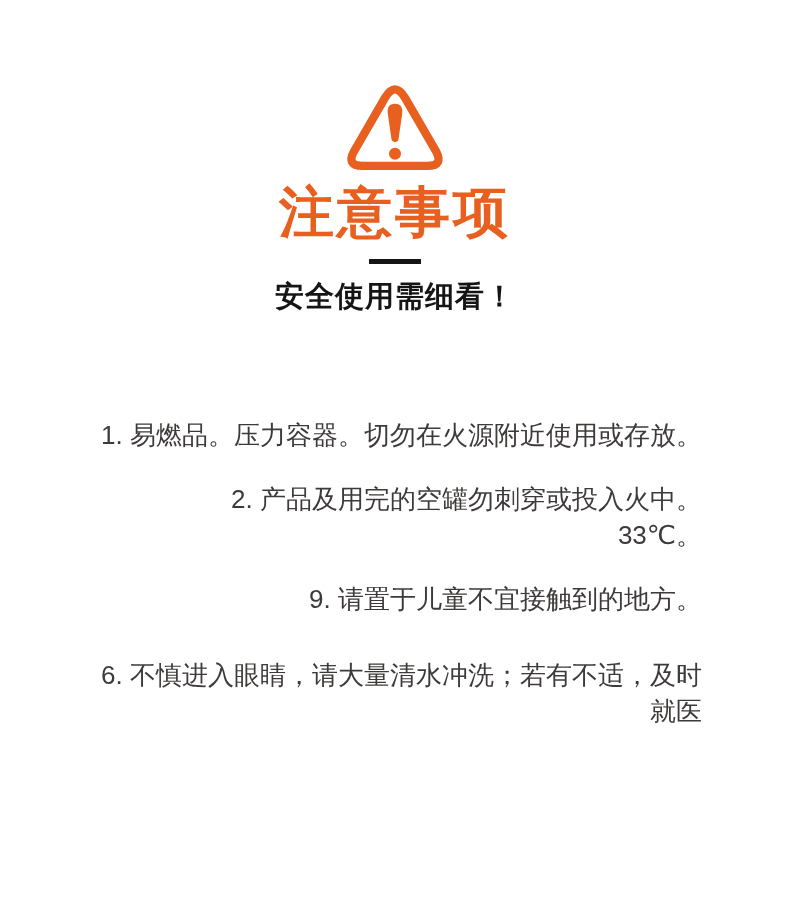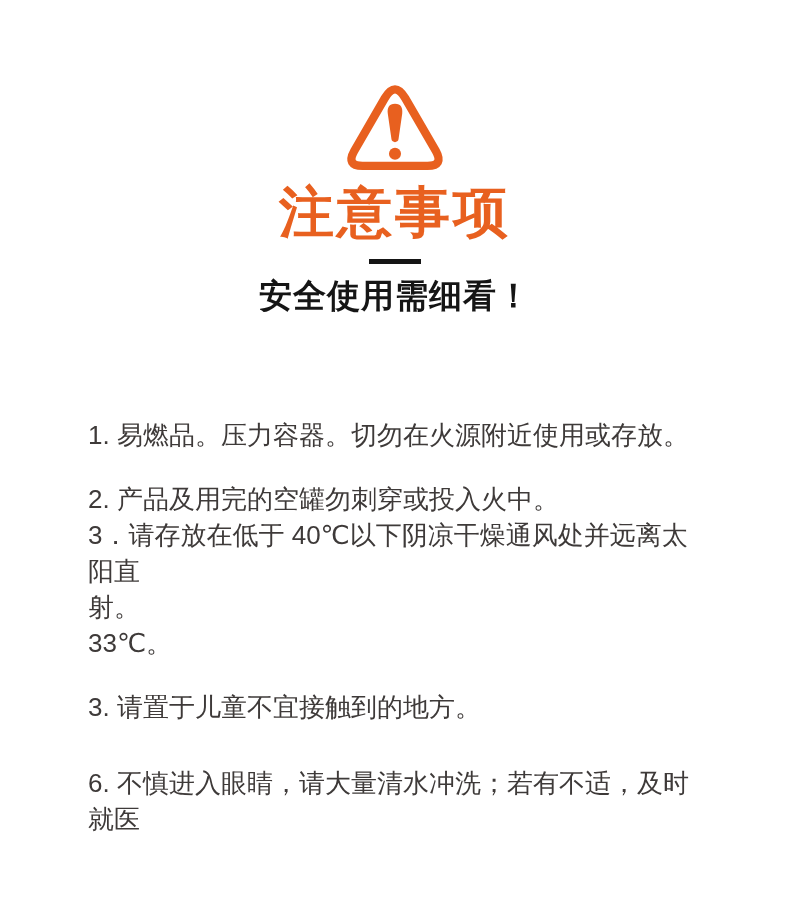--- a/index.html
+++ b/index.html
@@ -42,35 +42,35 @@
     color:var(--accent);
   }
   .divider{
     width:52px;
     height:5px;
     background:var(--heading);
     margin:19px auto 0 auto;
   }
   .subtitle{
     margin-top:16px;
-    font-size:33px;
+    font-size:29px;
     line-height:32px;
     font-weight:800;
     letter-spacing:1px;
     color:var(--heading);
   }
   .notices{
     margin-top:105px;
     padding:0 88px 0 88px;
     font-size:26px;
     line-height:36px;
     color:var(--text);
     text-align:left;
   }
-  .item{font-weight:400;}
+  .item{font-weight:400;text-align:right;}
   .item .line{display:block;}
   .space-before{margin-top:28px;}
   .space-before-lg{margin-top:40px;}
 </style>
 </head>
 <body>
 
 <div class="page">
 
   <div class="header">
@@ -94,31 +94,27 @@
   <div class="notices">
 
     <p class="item">
       <span class="line">1. 易燃品。压力容器。切勿在火源附近使用或存放。</span>
     </p>
 
     <p class="item space-before">
       <span class="line">2. 产品及用完的空罐勿刺穿或投入火中。</span>
     </p>
 
-    <p class="item">
-      <span class="line">3．请存放在低于 40℃以下阴凉干燥通风处并远离太阳直</span>
-      <span class="line">射。</span>
-    </p>
 
     <p class="item">
       <span class="line">33℃。</span>
     </p>
 
     <p class="item space-before">
-      <span class="line">3. 请置于儿童不宜接触到的地方。</span>
+      <span class="line">9. 请置于儿童不宜接触到的地方。</span>
     </p>
 
     <p class="item space-before-lg">
       <span class="line">6. 不慎进入眼睛，请大量清水冲洗；若有不适，及时就医</span>
     </p>
 
   </div>
 
 </div>
 

